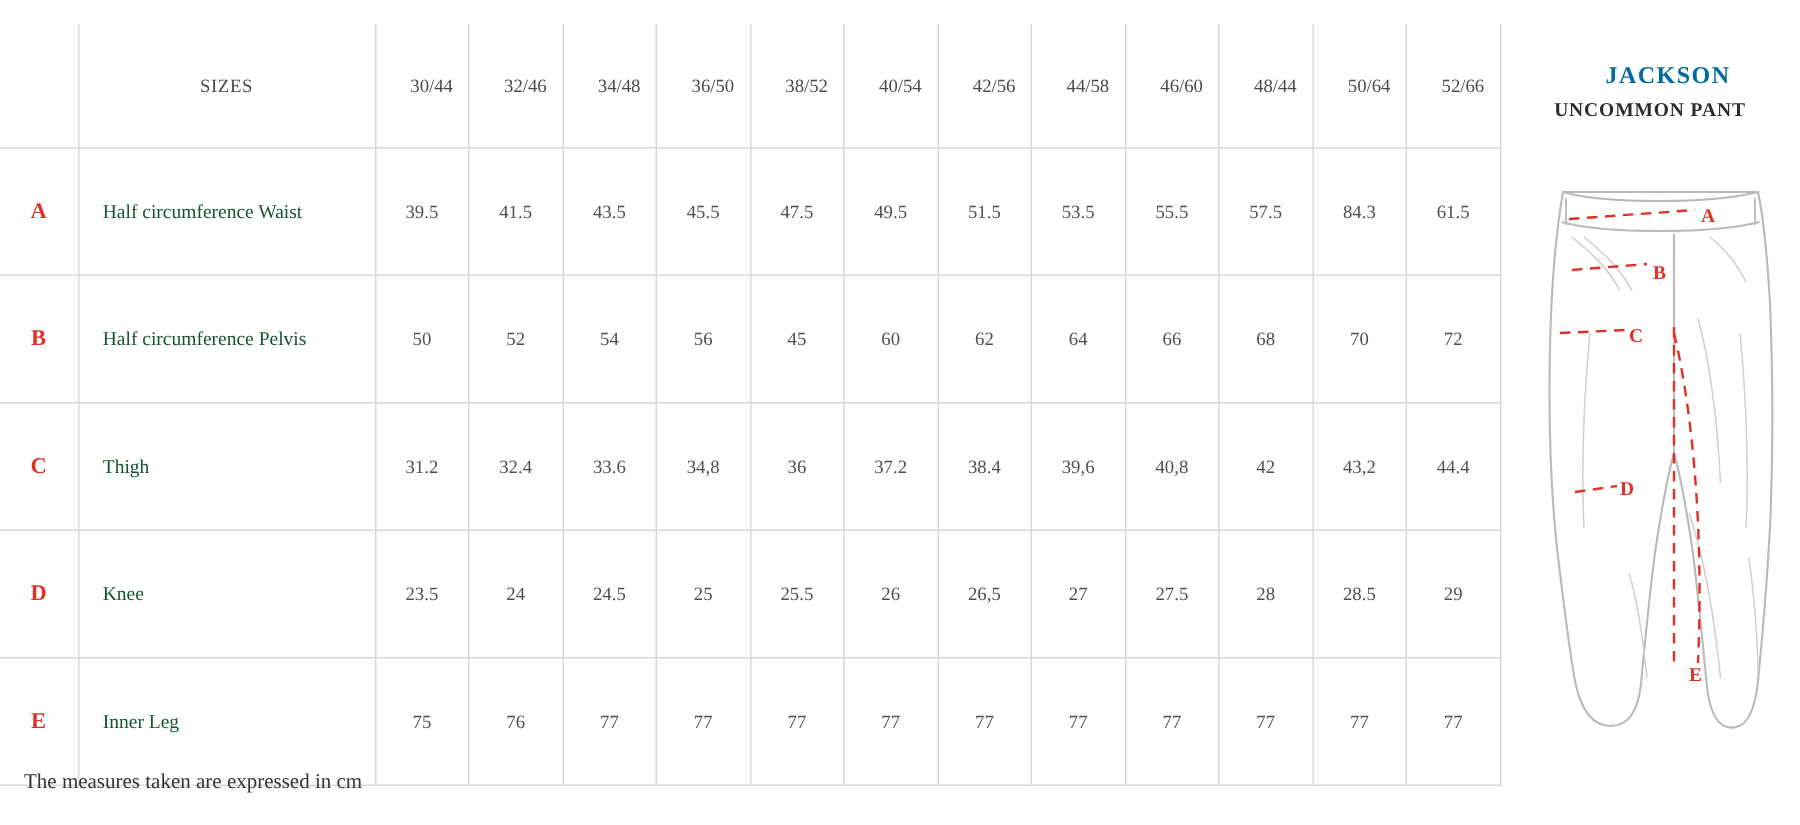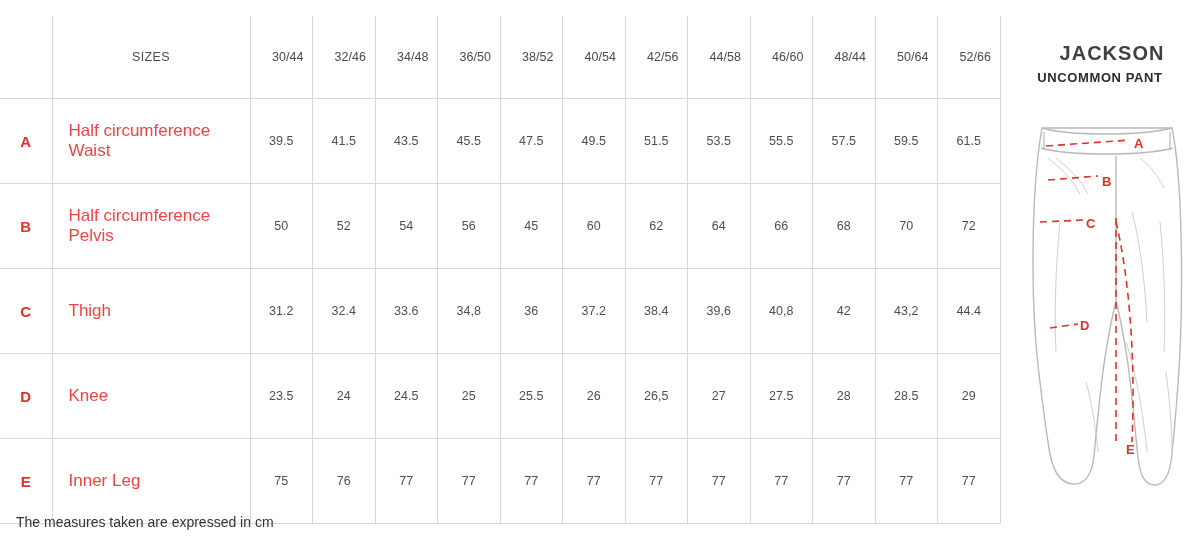--- a/index.html
+++ b/index.html
@@ -12,20 +12,21 @@
     height: 550px;
     font-family: "Liberation Sans", sans-serif;
     color: #3a3a3a;
     overflow: hidden;
   }
   .page {
     position: relative;
     width: 1200px;
     height: 550px;
     box-sizing: border-box;
+    font-family: Liberation Serif, serif;
   }
 
   
   .chart-wrap {
     position: absolute;
     left: 0;
     top: 16px;
     width: 1000px;
   }
   table.size-chart {
@@ -75,22 +76,22 @@
   }
   tr.data-row td.letter {
     color: #e03127;
     font-weight: bold;
     font-size: 15px;
     border-left: none;
   }
   tr.data-row td.rowlabel {
     text-align: left;
     padding-left: 16px;
-    font-size: 17px;
-    color: #ef4444;
+    font-size: 13px;
+    color: #14532d;
   }
   tr.data-row td.val {
     font-size: 12.5px;
     color: #4f4f4f;
     text-align: center;
   }
   tr.last-row td {
     border-bottom: 1px solid #d8d8d8;
   }
 
@@ -108,22 +109,22 @@
     left: 1000px;
     top: 16px;
     width: 200px;
     height: 500px;
   }
   .brand {
     text-align: center;
     margin-top: 26px;
   }
   .brand-name {
-    color: #404040;
-    font-size: 20px;
+    color: #0369a1;
+    font-size: 16px;
     font-weight: bold;
     letter-spacing: 1px;
     padding-left: 24px;
   }
   .brand-model {
     color: #2b2b2b;
     font-size: 13px;
     font-weight: bold;
     letter-spacing: 0.6px;
     margin-top: 5px;
@@ -190,21 +191,21 @@
           <td class="val">39.5</td>
           <td class="val">41.5</td>
           <td class="val">43.5</td>
           <td class="val">45.5</td>
           <td class="val">47.5</td>
           <td class="val">49.5</td>
           <td class="val">51.5</td>
           <td class="val">53.5</td>
           <td class="val">55.5</td>
           <td class="val">57.5</td>
-          <td class="val">59.5</td>
+          <td class="val">84.3</td>
           <td class="val">61.5</td>
         </tr>
         <tr class="data-row">
           <td class="letter">B</td>
           <td class="rowlabel">Half circumference Pelvis</td>
           <td class="val">50</td>
           <td class="val">52</td>
           <td class="val">54</td>
           <td class="val">56</td>
           <td class="val">45</td>

